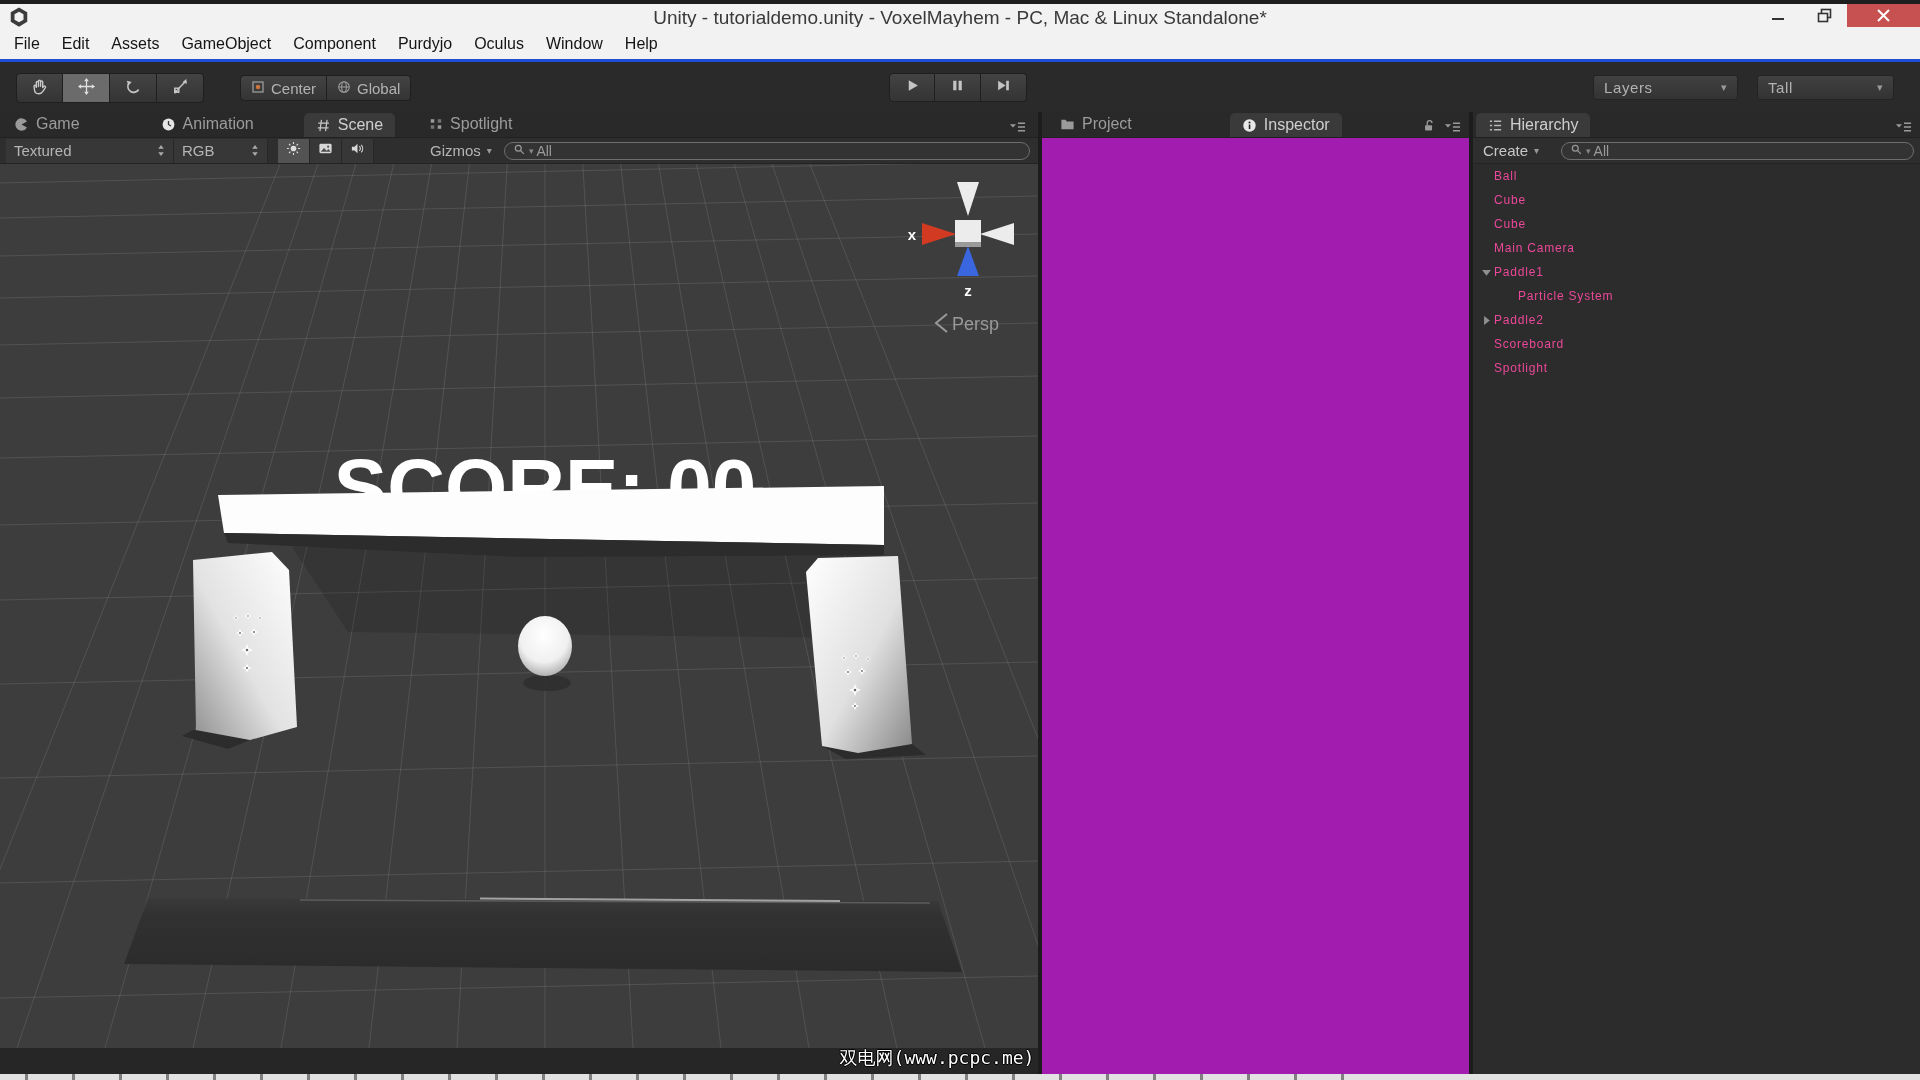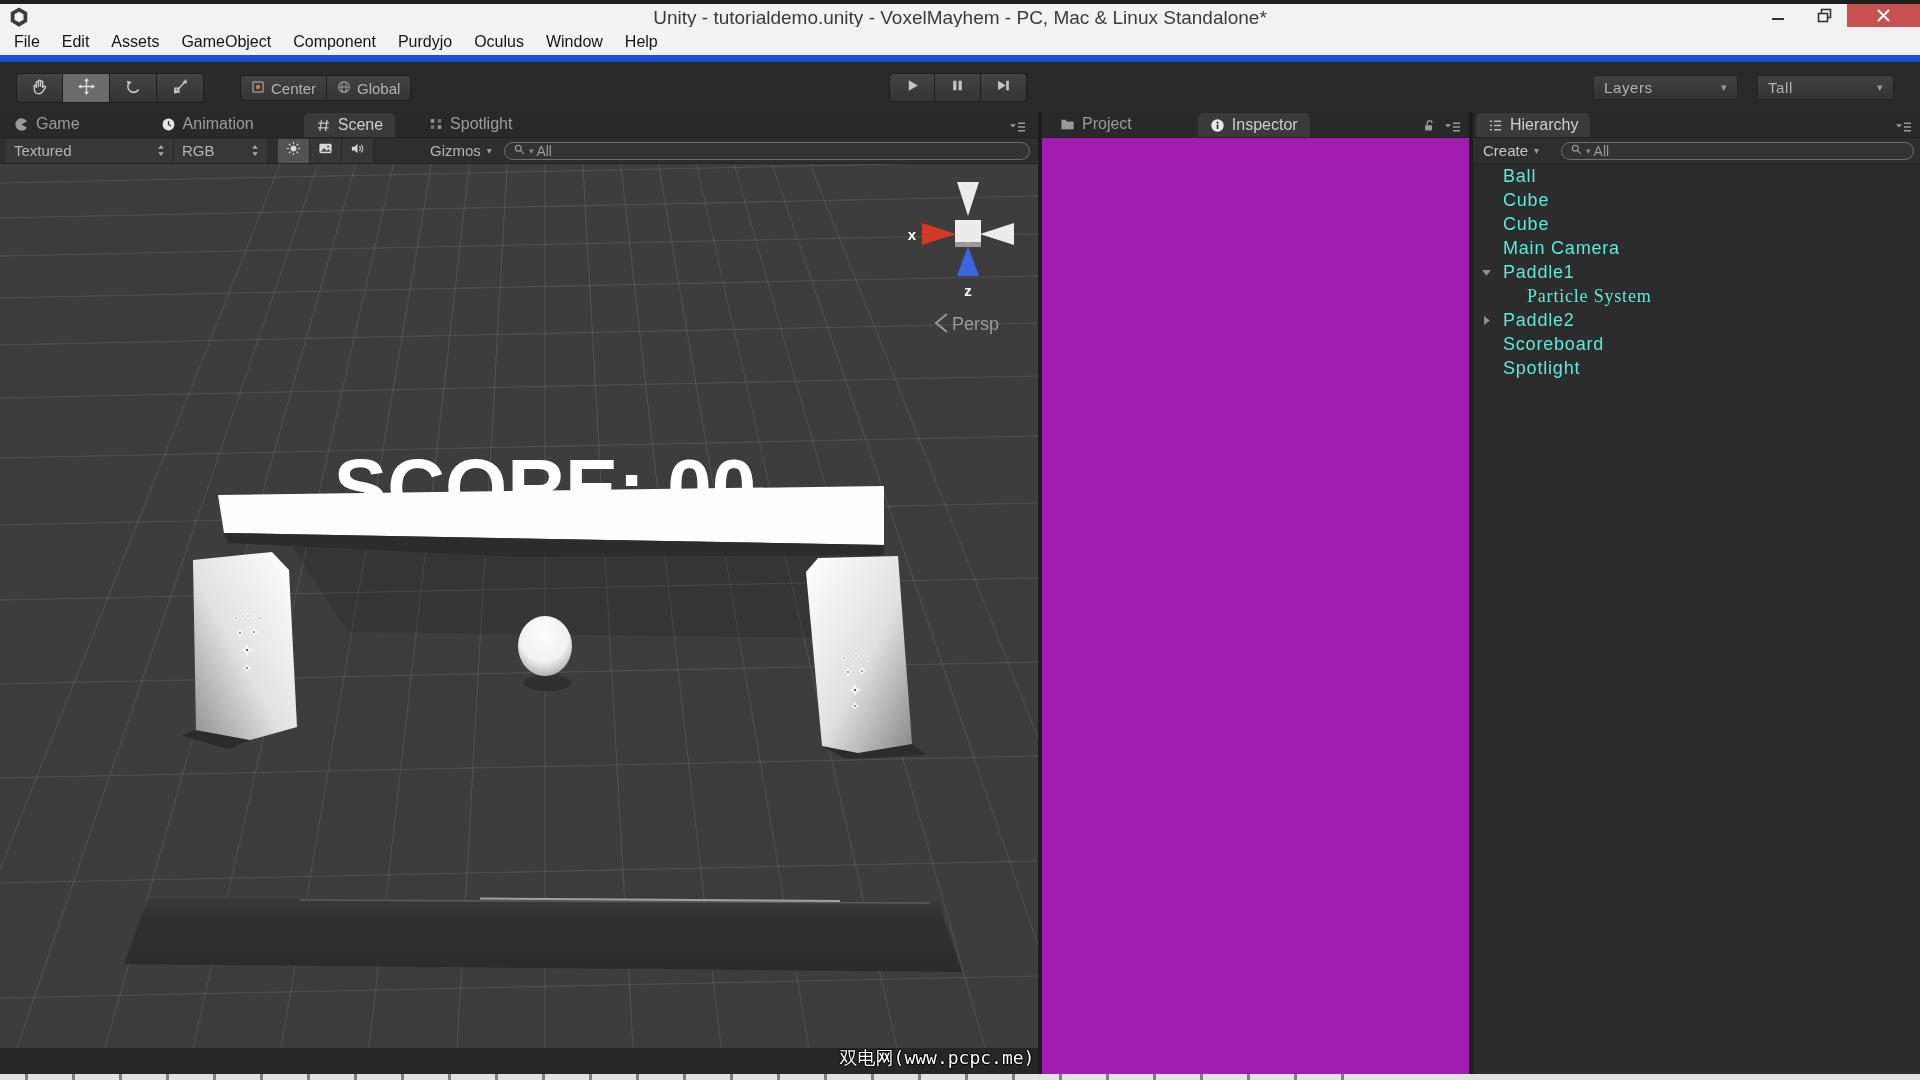--- a/index.html
+++ b/index.html
@@ -10,21 +10,21 @@
   .titlebar { position:absolute; top:4px; left:0; width:1920px; height:27px; background:#f2f2f2; }
   .title-text { position:absolute; top:0; left:0; width:1920px; height:27px; line-height:27px;
                 text-align:center; font-size:19px; color:#3a3a3a; }
   .unity-logo { position:absolute; left:8px; top:2px; width:22px; height:22px; }
   .win-btns { position:absolute; right:0; top:0; height:27px; display:flex; }
   .win-btn { width:46px; height:27px; display:flex; align-items:center; justify-content:center; }
   .win-btn.close { width:73px; background:#c75050; }
 
   
   .menubar { position:absolute; top:27px; left:0; width:1920px; height:35px; background:#f2f2f2;
-             display:flex; align-items:center; padding-left:3px; border-bottom:7px solid #1d4ed8; }
+             display:flex; align-items:center; padding-left:3px; border-bottom:3px solid #1d4ed8; }
   .menu-item { padding:0 11px; font-size:16px; color:#141414; height:35px; line-height:35px; }
 
   
   .toolbar { position:absolute; top:62px; left:0; width:1920px; height:50px; background:#2a2a2a; }
   .btn-group { position:absolute; display:flex; }
   .tool-btn { width:47px; height:30px; background:linear-gradient(#434343,#343434);
               border:1px solid #1f1f1f; border-left-width:0; display:flex; align-items:center; justify-content:center; }
   .btn-group > :first-child { border-left-width:1px; border-radius:4px 0 0 4px; }
   .btn-group > :last-child { border-radius:0 4px 4px 0; }
   .btn-group > :only-child { border-radius:4px; }
@@ -53,21 +53,21 @@
   .tab.active { height:24px; background:#3a3a3a; border-radius:5px 5px 0 0; color:#cfcfcf;
                 padding:0 12px; }
   .tab-icon { display:flex; align-items:center; }
   .panel-menu { position:absolute; top:8px; display:flex; }
 
   .scene-tabs .tab:nth-child(1){ margin-left:10px; }
   .scene-tabs .tab:nth-child(2){ margin-left:55px; }
   .scene-tabs .tab:nth-child(3){ margin-left:28px; }
   .scene-tabs .tab:nth-child(4){ margin-left:12px; }
   .mid-tabs .tab:nth-child(1){ margin-left:14px; }
-  .mid-tabs .tab:nth-child(2){ margin-left:44px; }
+  .mid-tabs .tab:nth-child(2){ margin-left:76px; }
   .hier-tabs .tab:nth-child(1){ margin-left:3px; }
 
   
   .scene-toolbar { position:absolute; top:26px; left:0; right:0; height:26px; background:#2e2e2e;
                    display:flex; align-items:center; border-bottom:1px solid #232323; }
   .flat-dd { height:24px; display:flex; align-items:center; background:#373737;
              border-right:1px solid #272727; color:#b5b5b5; font-size:15px; padding:0 8px; }
   .toggle { width:32px; height:24px; display:flex; align-items:center; justify-content:center;
             background:#373737; border-right:1px solid #272727; }
   .toggle.on { background:#535353; }
@@ -80,22 +80,22 @@
   .scene-status { position:absolute; top:936px; left:0; width:1038px; height:26px; background:#262626; }
 
   
   .create-bar { position:absolute; top:26px; left:0; right:0; height:26px; background:#2e2e2e;
                 display:flex; align-items:center; border-bottom:1px solid #232323; }
   .create-btn { display:flex; align-items:center; gap:6px; padding:0 10px; color:#c8c8c8; font-size:15px; }
   .create-btn .arrow { color:#999; font-size:10px; }
   .hier-list { position:absolute; top:52px; left:0; right:0; }
   .hier-row { display:flex; align-items:center; height:24px; padding-left:6px; }
   .hier-fold { width:15px; display:flex; align-items:center; justify-content:center; }
-  .hier-label { margin-left:9px; color:#5eead4; font-size:18px; letter-spacing:.8px; white-space:pre; }
-  .hier-row.d1 { padding-left:30px;font-family:Liberation Serif, serif; }
+  .hier-label { margin-left:0; color:#ec4899; font-size:12px; letter-spacing:.8px; white-space:pre; }
+  .hier-row.d1 { padding-left:30px; }
 
   
   .watermark { position:absolute; left:937px; top:1046px; transform:translateX(-50%);
                font-family:"DejaVu Sans Mono", monospace; font-size:18px; color:#fff; white-space:nowrap;
                text-shadow:-1px 0 #000, 1px 0 #000, 0 -1px #000, 0 1px #000; z-index:5; }
   .taskbar-strip { position:absolute; top:1074px; left:0; width:1920px; height:6px; background:#e2e2e2; }
   .taskbar-marks { position:absolute; top:0; left:25px; width:1330px; height:6px;
                    background:repeating-linear-gradient(90deg,#4a4a4a 0 3px,transparent 3px 47px); opacity:.65; }
 </style>
 </head>

